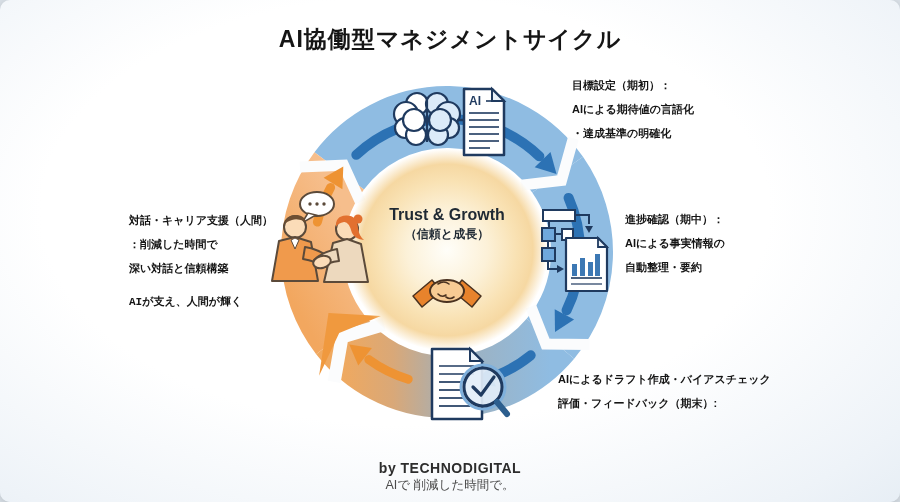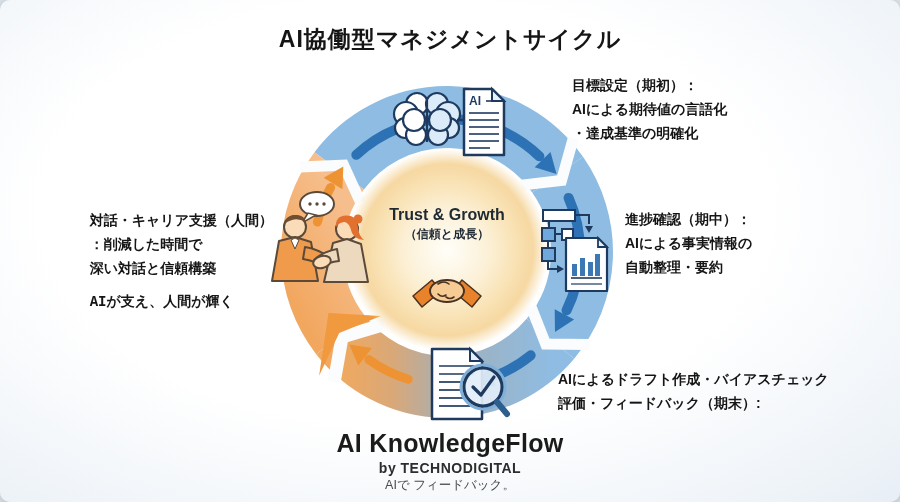--- a/index.html
+++ b/index.html
@@ -2,21 +2,21 @@
 <html><head>
 <meta charset="utf-8">
 <style>
   html,body{margin:0;padding:0;background:#d9e0e7;font-family:"Liberation Sans","DejaVu Sans",sans-serif;}
   .canvas{position:relative;width:900px;height:502px;margin:0 auto;overflow:hidden;border-radius:10px;
           background:radial-gradient(ellipse at 45% 42%, #ffffff 52%, #eef3f8 88%, #e7eef5 100%);
           box-shadow:0 2px 8px rgba(0,0,0,.15);}
   .title{position:absolute;top:24px;left:0;width:100%;text-align:center;
          font-size:23px;font-weight:800;color:#151515;letter-spacing:1px;}
   svg{position:absolute;left:0;top:0;}
-  .stage{position:absolute;font-size:14px;font-weight:700;color:#151515;line-height:24px;white-space:nowrap;}
+  .stage{position:absolute;font-size:11px;font-weight:700;color:#151515;line-height:24px;white-space:nowrap;}
   .stage .ln{display:block;}
   .stage1{left:572px;top:73px;}
   .stage2{left:625px;top:207px;}
   .stage3{left:558px;top:367px;}
   .stage4{right:627px;top:209px;text-align:left;font-family:Liberation Mono, monospace;}
   .stage4 .note{display:block;margin-top:9px;}
   .center-label{position:absolute;left:447px;top:206px;width:220px;transform:translateX(-50%);
                 text-align:center;color:#1f2933;}
   .center-label .en{font-size:16px;font-weight:800;}
   .center-label .ja{font-size:12px;font-weight:700;margin-top:2px;}
@@ -208,17 +208,16 @@
     <span class="ln">評価・フィードバック（期末）:</span>
   </div>
 
   <div class="stage stage4">
     <span class="ln">対話・キャリア支援（人間）</span>
     <span class="ln">：削減した時間で</span>
     <span class="ln">深い対話と信頼構築</span>
     <span class="note">AIが支え、人間が輝く</span>
   </div>
 
-  <div class="brand">AI KnowledgeFlow</div>
   <div class="brand-by">by TECHNODIGITAL</div>
-  <div class="brand-tag">AIで フィードバック。</div>
+  <div class="brand-tag">AIで 削減した時間で。</div>
 
 </div>
 
 </body></html>

